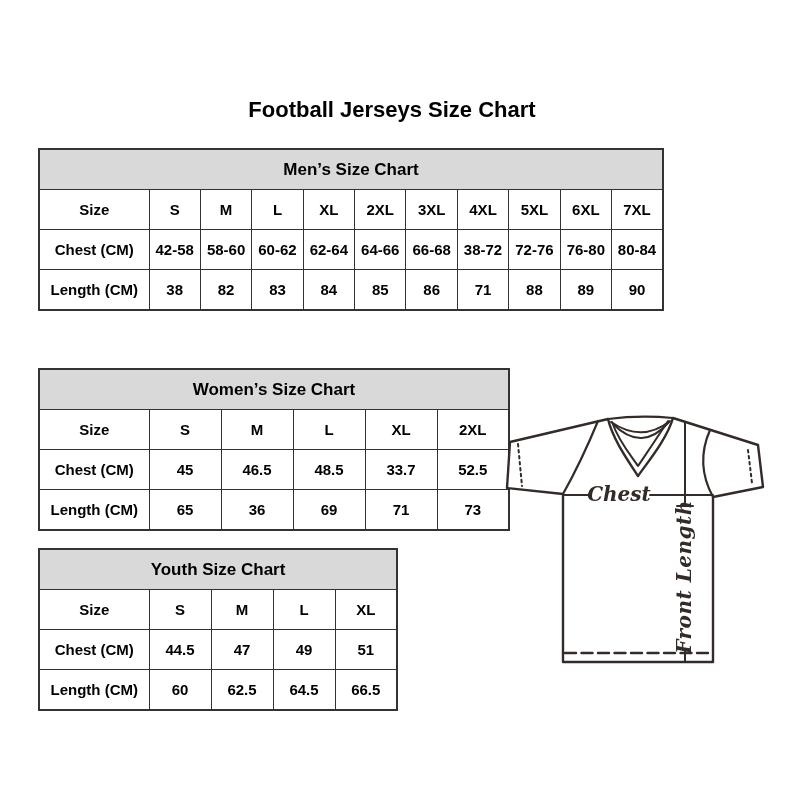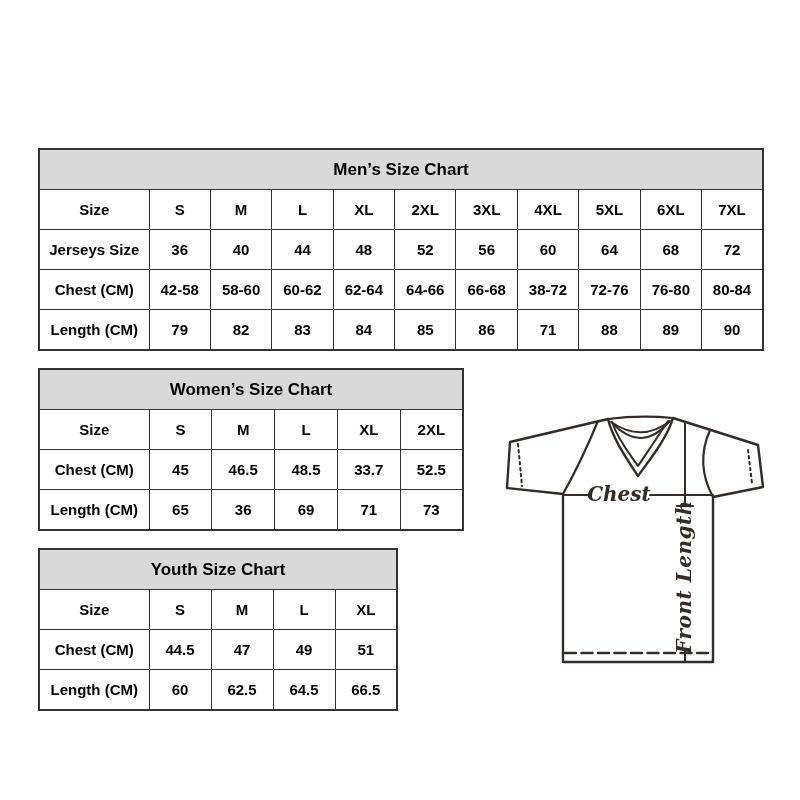--- a/index.html
+++ b/index.html
@@ -15,34 +15,35 @@
     position:absolute; border-collapse:collapse; table-layout:fixed;
     background:#fff; border:2px solid #333333;
   }
   table.size-table th, table.size-table td {
     border:1px solid #333333; text-align:center; vertical-align:middle;
     font-weight:bold; font-size:15px; color:#000; padding:0; height:39px;
     white-space:nowrap; overflow:hidden;
   }
   tr.chart-title-row th { background:#d9d9d9; font-size:17px; }
   col.label-col { width:110px; }
-  #mens-table   { left:38px; top:148px; width:726px; }
-  #womens-table { left:38px; top:368px; width:426px; }
+  #mens-table   { left:38px; top:148px; width:626px; }
+  #womens-table { left:38px; top:368px; width:472px; }
   #youth-table  { left:38px; top:548px; width:360px; }
   .jersey-svg { position:absolute; left:505px; top:402px; width:260px; height:285px; }
   .jersey-label {
     font-family:"DejaVu Serif", serif; font-style:italic; font-weight:bold;
     fill:#332b28;
   }
 </style>
 </head>
 <body>
 
 <div class="canvas">
 
+  <h1 class="page-title">Football Jerseys Size Chart</h1>
 
   <table class="size-table" id="mens-table">
     <colgroup>
         <col class="label-col">
         <col span="10">
       </colgroup>
     <thead>
       <tr class="chart-title-row">
         <th colspan="11">Men’s Size Chart</th>
       </tr>
@@ -55,48 +56,35 @@
           <td>L</td>
           <td>XL</td>
           <td>2XL</td>
           <td>3XL</td>
           <td>4XL</td>
           <td>5XL</td>
           <td>6XL</td>
           <td>7XL</td>
         </tr>
         <tr>
-          <td>Jerseys Size</td>
-          <td>36</td>
-          <td>40</td>
-          <td>44</td>
-          <td>48</td>
-          <td>52</td>
-          <td>56</td>
-          <td>60</td>
-          <td>64</td>
-          <td>68</td>
-          <td>72</td>
-        </tr>
-        <tr>
           <td>Chest (CM)</td>
           <td>42-58</td>
           <td>58-60</td>
           <td>60-62</td>
           <td>62-64</td>
           <td>64-66</td>
           <td>66-68</td>
           <td>38-72</td>
           <td>72-76</td>
           <td>76-80</td>
           <td>80-84</td>
         </tr>
         <tr>
           <td>Length (CM)</td>
-          <td>79</td>
+          <td>38</td>
           <td>82</td>
           <td>83</td>
           <td>84</td>
           <td>85</td>
           <td>86</td>
           <td>71</td>
           <td>88</td>
           <td>89</td>
           <td>90</td>
         </tr>

